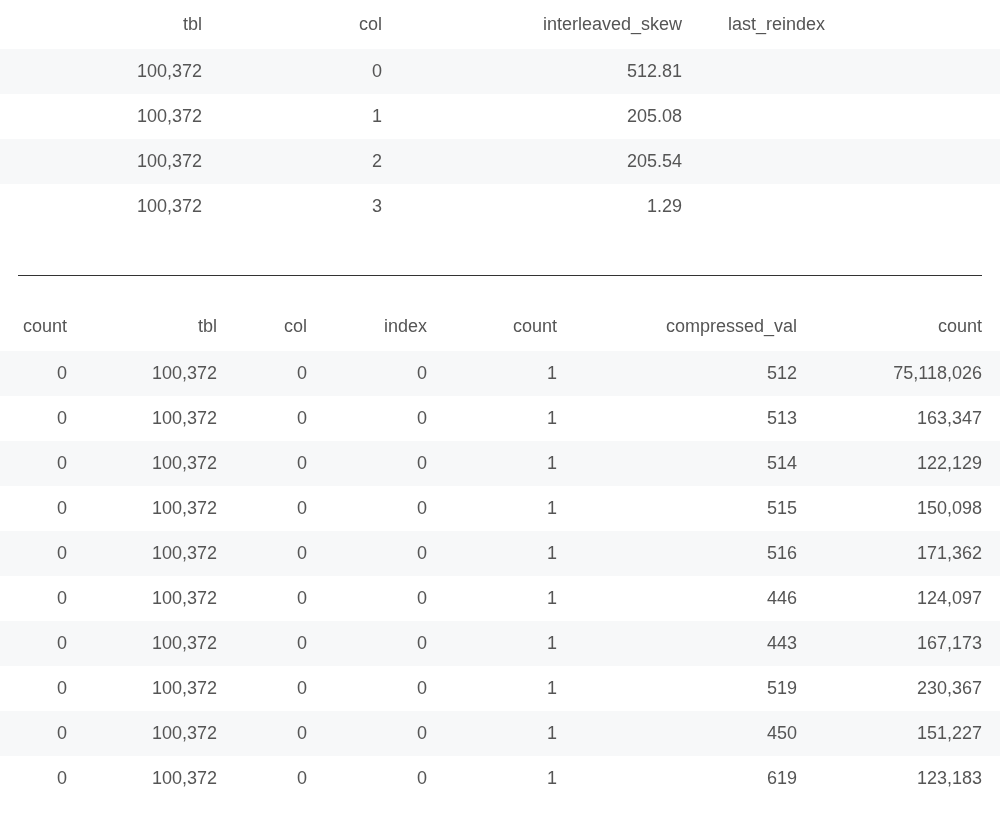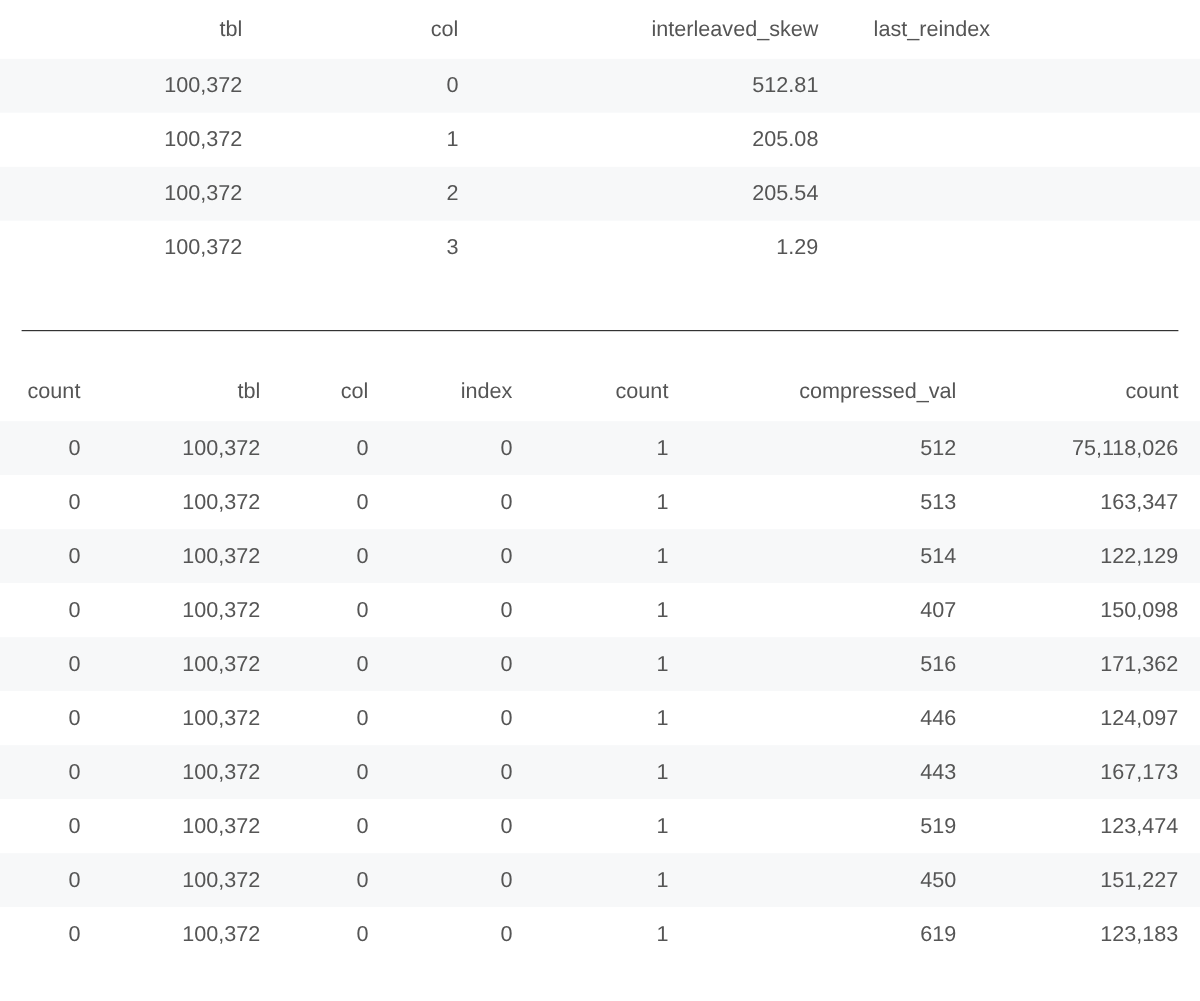--- a/index.html
+++ b/index.html
@@ -155,21 +155,21 @@
           <td class="c5">1</td>
           <td class="c6">514</td>
           <td class="c7">122,129</td>
         </tr>
         <tr>
           <td class="c1">0</td>
           <td class="c2">100,372</td>
           <td class="c3">0</td>
           <td class="c4">0</td>
           <td class="c5">1</td>
-          <td class="c6">407</td>
+          <td class="c6">515</td>
           <td class="c7">150,098</td>
         </tr>
         <tr>
           <td class="c1">0</td>
           <td class="c2">100,372</td>
           <td class="c3">0</td>
           <td class="c4">0</td>
           <td class="c5">1</td>
           <td class="c6">516</td>
           <td class="c7">171,362</td>
@@ -192,21 +192,21 @@
           <td class="c6">443</td>
           <td class="c7">167,173</td>
         </tr>
         <tr>
           <td class="c1">0</td>
           <td class="c2">100,372</td>
           <td class="c3">0</td>
           <td class="c4">0</td>
           <td class="c5">1</td>
           <td class="c6">519</td>
-          <td class="c7">123,474</td>
+          <td class="c7">230,367</td>
         </tr>
         <tr>
           <td class="c1">0</td>
           <td class="c2">100,372</td>
           <td class="c3">0</td>
           <td class="c4">0</td>
           <td class="c5">1</td>
           <td class="c6">450</td>
           <td class="c7">151,227</td>
         </tr>

